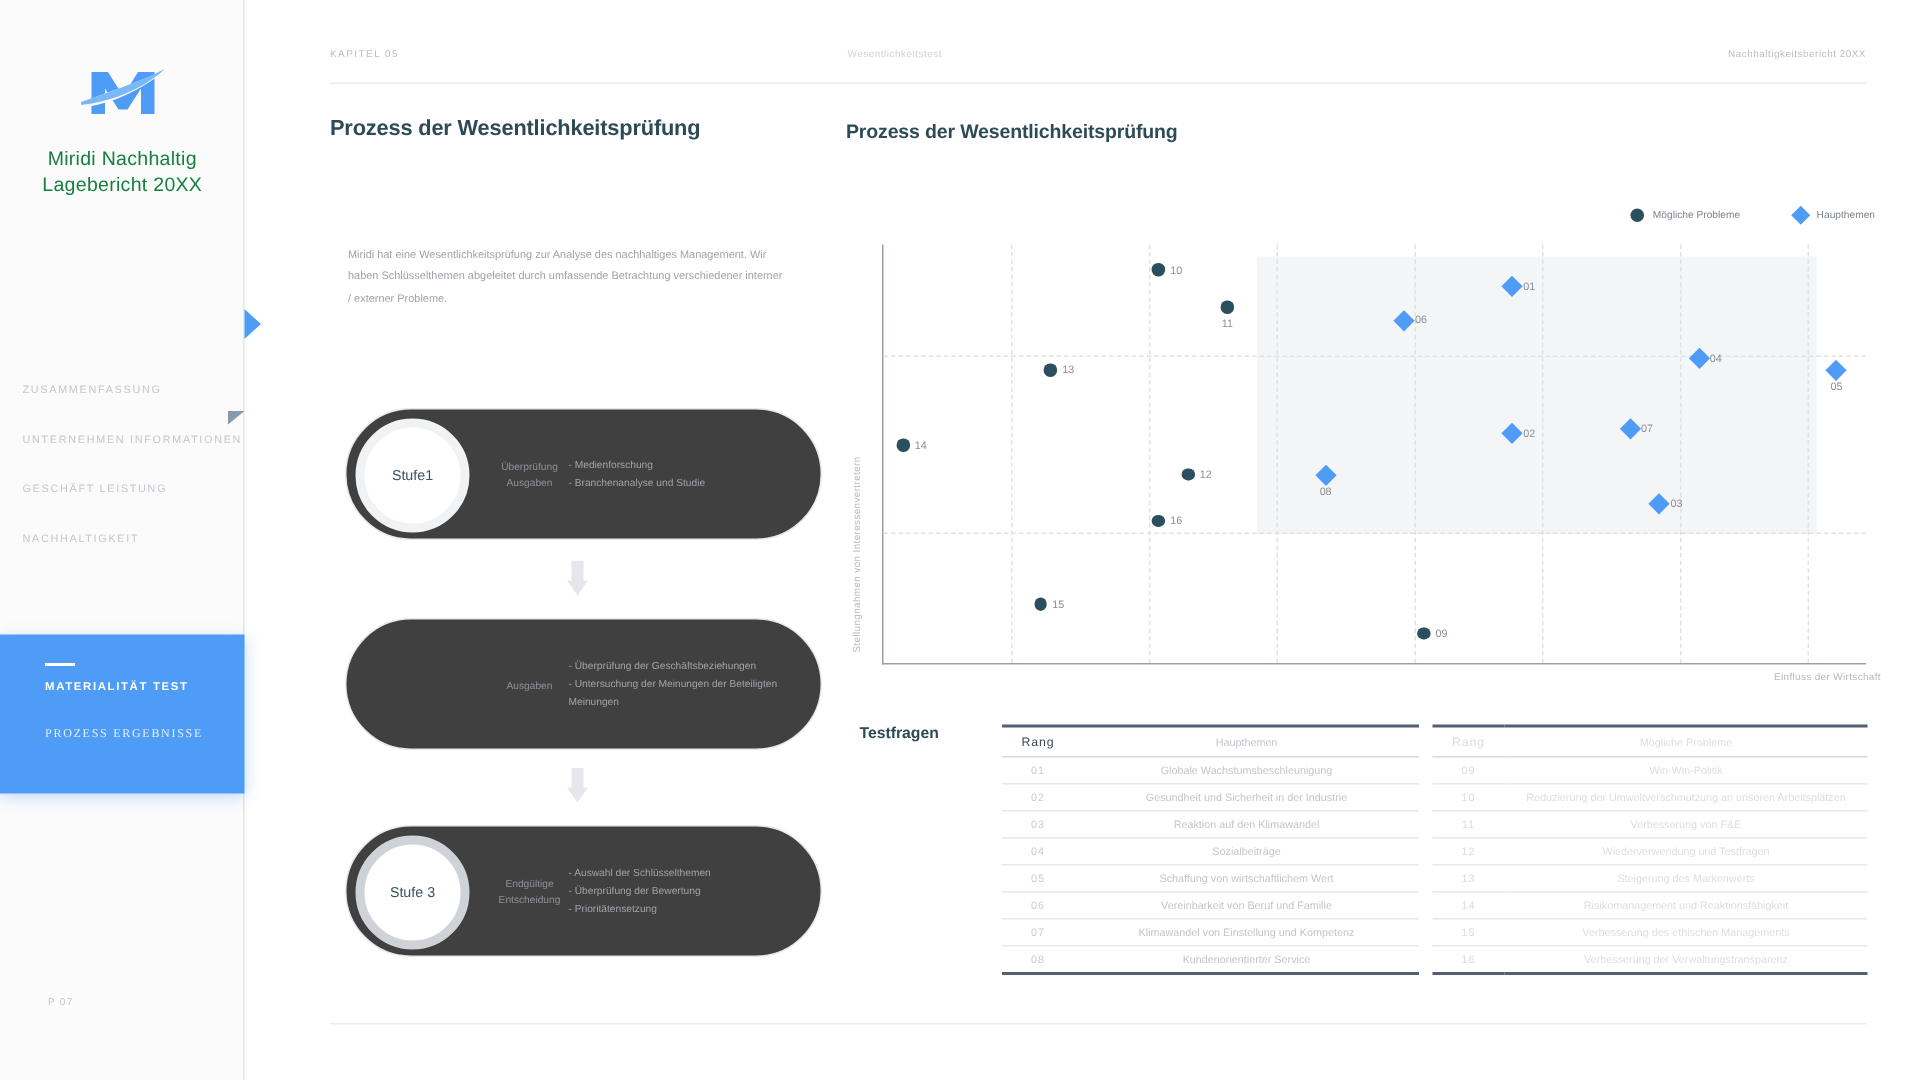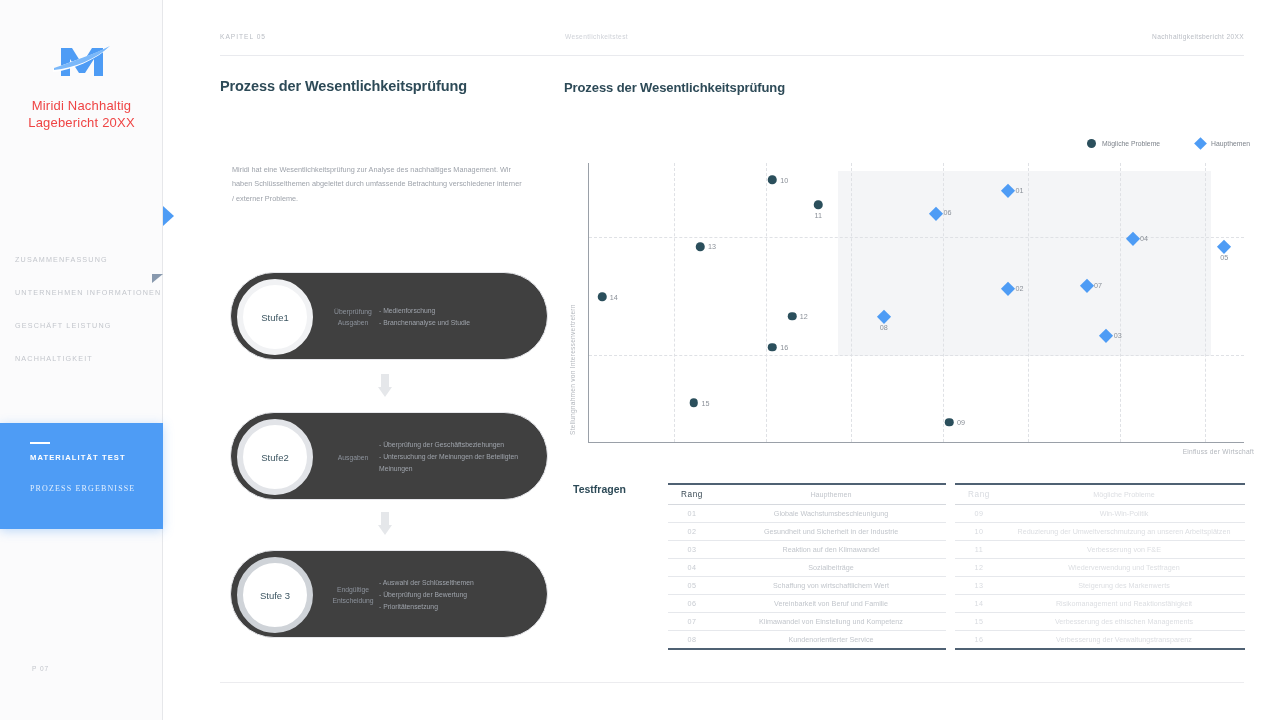--- a/index.html
+++ b/index.html
@@ -14,21 +14,21 @@
   
   .sidebar {
     position: absolute; left: 0; top: 0; width: 163px; height: 720px;
     background: #fbfbfc;
     border-right: 1px solid #e6e7ea;
   }
   .logo-wrap { position: absolute; top: 38px; left: 0; width: 163px; text-align: center; }
   .logo-mark { display: inline-block; width: 62px; height: 44px; }
   .brand-title {
     position: absolute; top: 98px; left: 0; width: 163px; text-align: center;
-    font-size: 13px; line-height: 16.5px; color: #ef4444; font-weight: 400;
+    font-size: 13px; line-height: 16.5px; color: #15803d; font-weight: 400;
     letter-spacing: .2px;
   }
   .nav { position: absolute; top: 255px; left: 0; width: 163px; }
   .nav-item {
     padding: 0 0 0 15px; margin-bottom: 23px;
     font-size: 7.2px; letter-spacing: 1.15px; line-height: 10px;
     color: #c3c6cc; text-transform: uppercase; font-weight: 400;
   }
   .nav-item.active-block {
     position: absolute; left: 0; top: 168px; width: 163px; height: 106px;
@@ -250,21 +250,20 @@
     <div class="stage-mid">Überprüfung Ausgaben</div>
     <div class="stage-list" style="white-space:pre-line">- Medienforschung
 - Branchenanalyse und Studie</div>
   </div>
   <div class="arrow-down a1">
     <span class="shaft"></span>
       <span class="head"></span>
   </div>
 
   <div class="stage s2">
-    <div class="ring r2">Stufe2</div>
     <div class="stage-mid">Ausgaben</div>
     <div class="stage-list" style="white-space:pre-line">- Überprüfung der Geschäftsbeziehungen
 - Untersuchung der Meinungen der Beteiligten Meinungen</div>
   </div>
   <div class="arrow-down a2">
     <span class="shaft"></span>
       <span class="head"></span>
   </div>
 
   <div class="stage s3">

